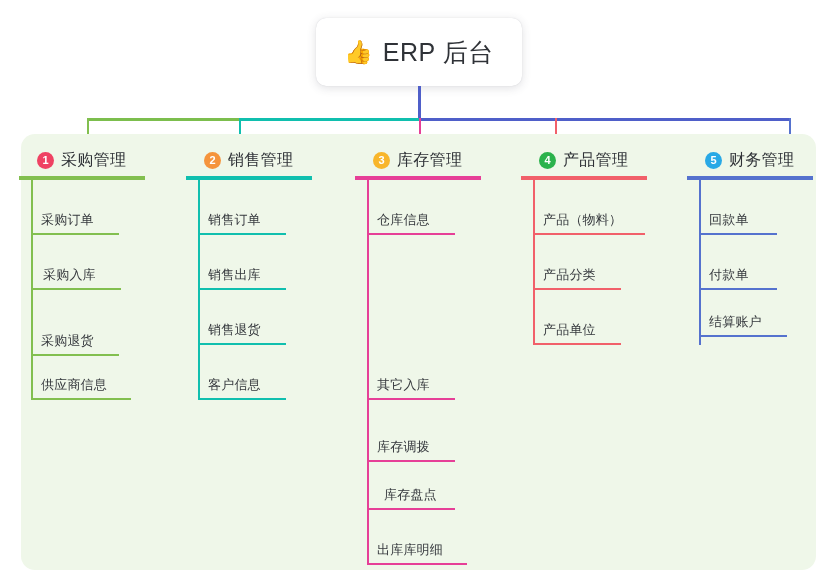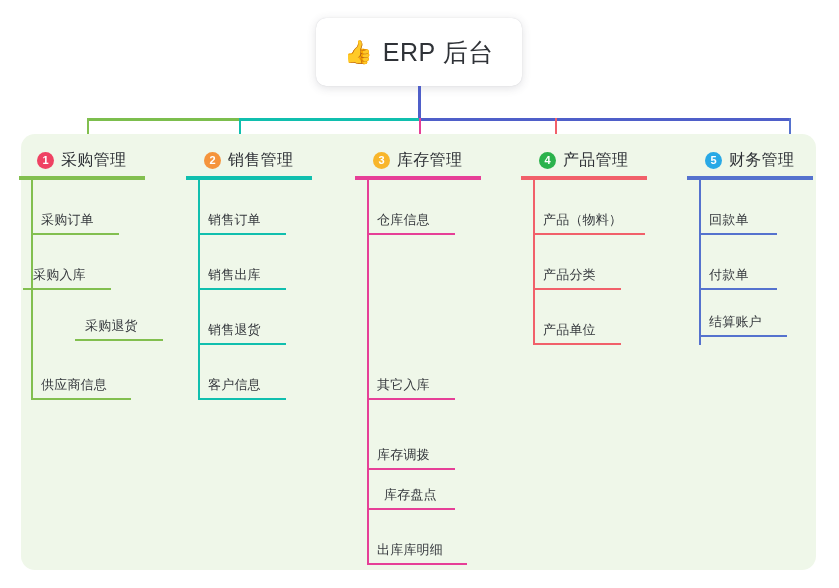--- a/index.html
+++ b/index.html
@@ -159,25 +159,25 @@
           <div class="col-head" style="position: absolute; left: 0px; top: 14px;">
             <span class="badge" style="background: rgb(239, 66, 99);">1</span>
             <span class="col-title">采购管理</span>
           </div>
           <div class="title-rule" style="left: 0px; top: 42px; width: 126px; background: rgb(130, 191, 79);"></div>
           <div class="spine" style="left: 12px; top: 46px; height: 220px; background: rgb(130, 191, 79);"></div>
           <div class="item" style="left: 12px; top: 65px; width: 88px; height: 36px;">
             <span class="item-label" style="left: 10px;">采购订单</span>
             <div class="item-rule" style="width: 88px; background: rgb(130, 191, 79);"></div>
           </div>
-          <div class="item" style="left: 4px; top: 120px; width: 88px; height: 36px;">
+          <div class="item" style="left: 14px; top: 120px; width: 88px; height: 36px;">
             <span class="item-label" style="left: 10px;">采购入库</span>
             <div class="item-rule" style="width: 88px; background: rgb(130, 191, 79);"></div>
           </div>
-          <div class="item" style="left: 12px; top: 171px; width: 88px; height: 36px; margin-left: 44px;">
+          <div class="item" style="left: 12px; top: 186px; width: 88px; height: 36px;">
             <span class="item-label" style="left: 10px;">采购退货</span>
             <div class="item-rule" style="width: 88px; background: rgb(130, 191, 79);"></div>
           </div>
           <div class="item" style="left: 12px; top: 230px; width: 100px; height: 36px;">
             <span class="item-label" style="left: 10px;">供应商信息</span>
             <div class="item-rule" style="width: 100px; background: rgb(130, 191, 79);"></div>
           </div>
         </div>
         <div class="col" style="left: 165px; top: 0px; width: 166px; height: 436px;">
           <div class="col-head" style="position: absolute; left: 0px; top: 14px;">
@@ -211,21 +211,21 @@
           <div class="title-rule" style="left: 0px; top: 42px; width: 126px; background: rgb(230, 63, 151);"></div>
           <div class="spine" style="left: 12px; top: 46px; height: 385px; background: rgb(230, 63, 151);"></div>
           <div class="item" style="left: 12px; top: 65px; width: 88px; height: 36px;">
             <span class="item-label" style="left: 10px;">仓库信息</span>
             <div class="item-rule" style="width: 88px; background: rgb(230, 63, 151);"></div>
           </div>
           <div class="item" style="left: 12px; top: 230px; width: 88px; height: 36px;">
             <span class="item-label" style="left: 10px;">其它入库</span>
             <div class="item-rule" style="width: 88px; background: rgb(230, 63, 151);"></div>
           </div>
-          <div class="item" style="left: 12px; top: 300px; width: 88px; height: 36px;">
+          <div class="item" style="left: 12px; top: 292px; width: 88px; height: 36px;">
             <span class="item-label" style="left: 10px;">库存调拨</span>
             <div class="item-rule" style="width: 88px; background: rgb(230, 63, 151);"></div>
           </div>
           <div class="item" style="left: 12px; top: 340px; width: 88px; height: 36px;">
             <span class="item-label" style="left: 10px; margin-left: 7px;">库存盘点</span>
             <div class="item-rule" style="width: 88px; background: rgb(230, 63, 151);"></div>
           </div>
           <div class="item" style="left: 12px; top: 395px; width: 100px; height: 36px;">
             <span class="item-label" style="left: 10px;">出库库明细</span>
             <div class="item-rule" style="width: 100px; background: rgb(230, 63, 151);"></div>

